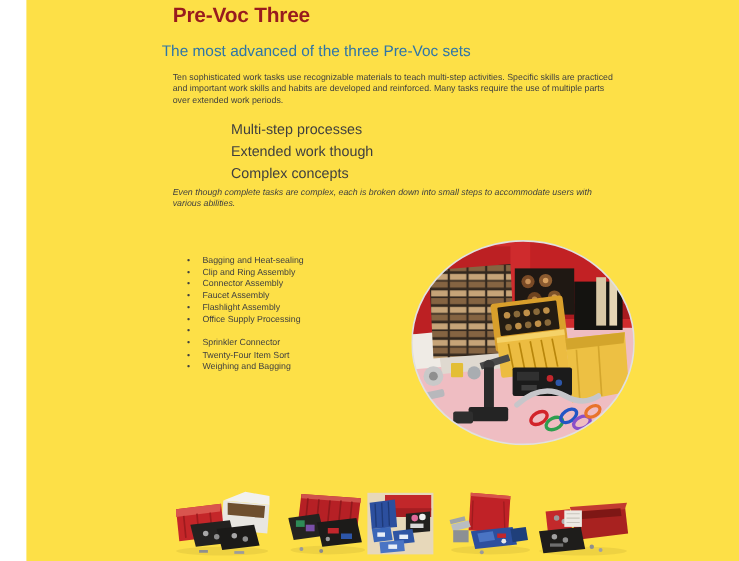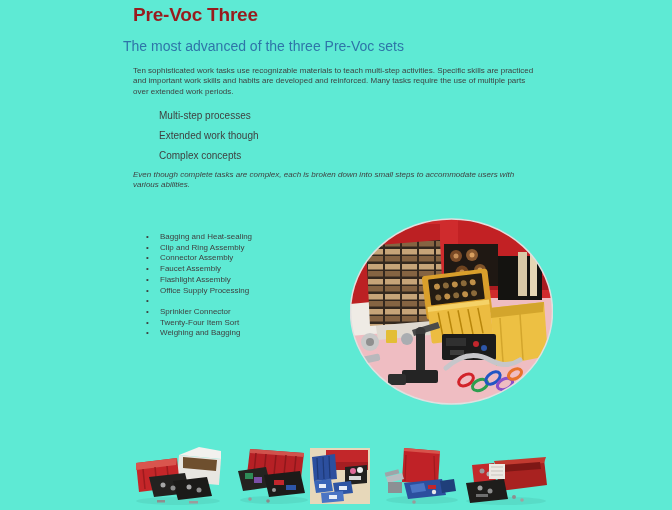--- a/index.html
+++ b/index.html
@@ -1,33 +1,33 @@
 <!DOCTYPE html>
 <html><head>
 <meta charset="utf-8">
 <style>
   html,body{margin:0;padding:0;}
   body{
     width:672px;height:510px;position:relative;background:#ffffff;
     font-family:"Liberation Sans",sans-serif;overflow:hidden;
   }
-  .page{position:absolute;inset:0;background:#5eead4;}
+  .page{position:absolute;inset:0;background:#fde047;margin-left:24px;}
   .title{
     position:absolute;left:133px;top:4px;margin:0;
     font-size:19px;font-weight:bold;color:#981B1E;letter-spacing:-0.2px;
   }
   .subtitle{
     position:absolute;left:123px;top:38px;margin:0;
     font-size:14px;font-weight:400;color:#2E75A8;
   }
   .intro{
     position:absolute;left:133px;top:66px;width:404px;margin:0;
     font-size:8px;line-height:10.4px;color:#3F3F3F;
   }
-  .feature{position:absolute;left:122px;margin:0;font-size:10px;color:#3F3F3F;padding-left:37px;}
+  .feature{position:absolute;left:149px;margin:0;font-size:13px;color:#3F3F3F;padding-left:37px;}
   .f0{top:110px}.f1{top:130px}.f2{top:150px}
   .note{
     position:absolute;left:133px;top:170px;width:404px;margin:0;
     font-size:8px;line-height:10.4px;color:#3F3F3F;font-style:italic;
   }
   ul.tasklist{
     position:absolute;left:146px;top:232px;width:134px;
     margin:0;padding:0;list-style:none;
   }
   ul.tasklist li{display:flex;font-size:8px;line-height:10.7px;color:#3F3F3F;}

